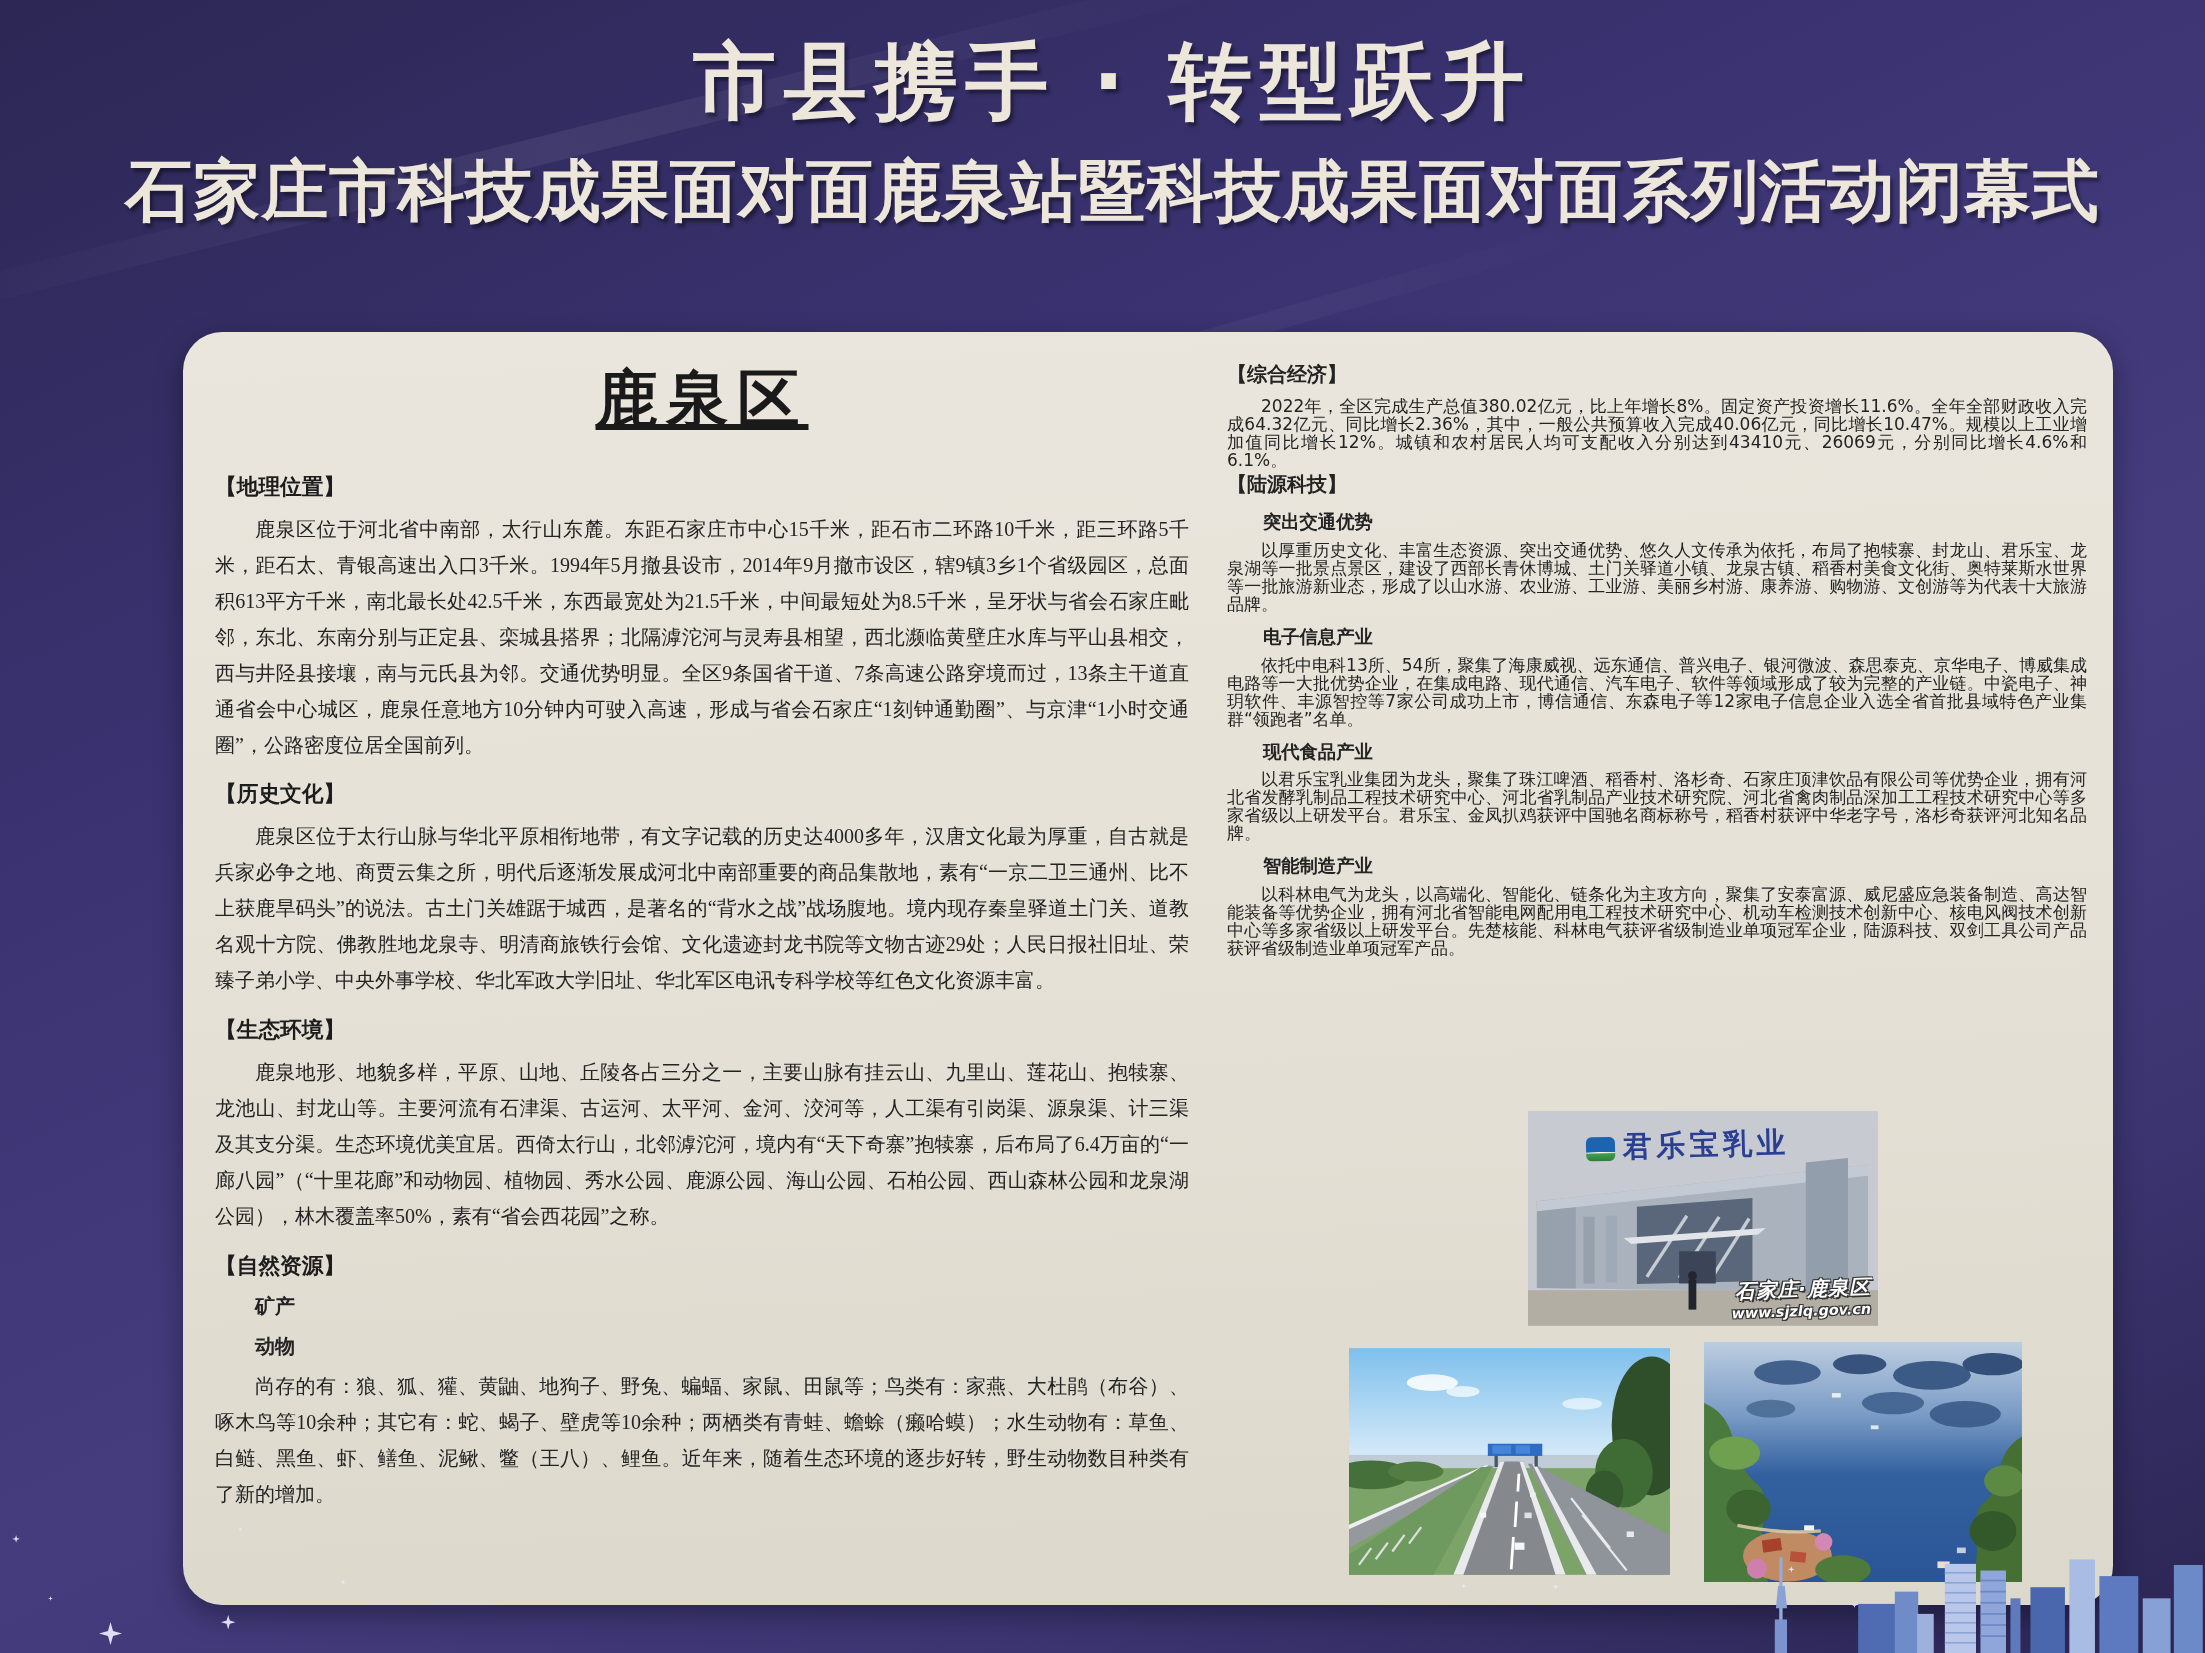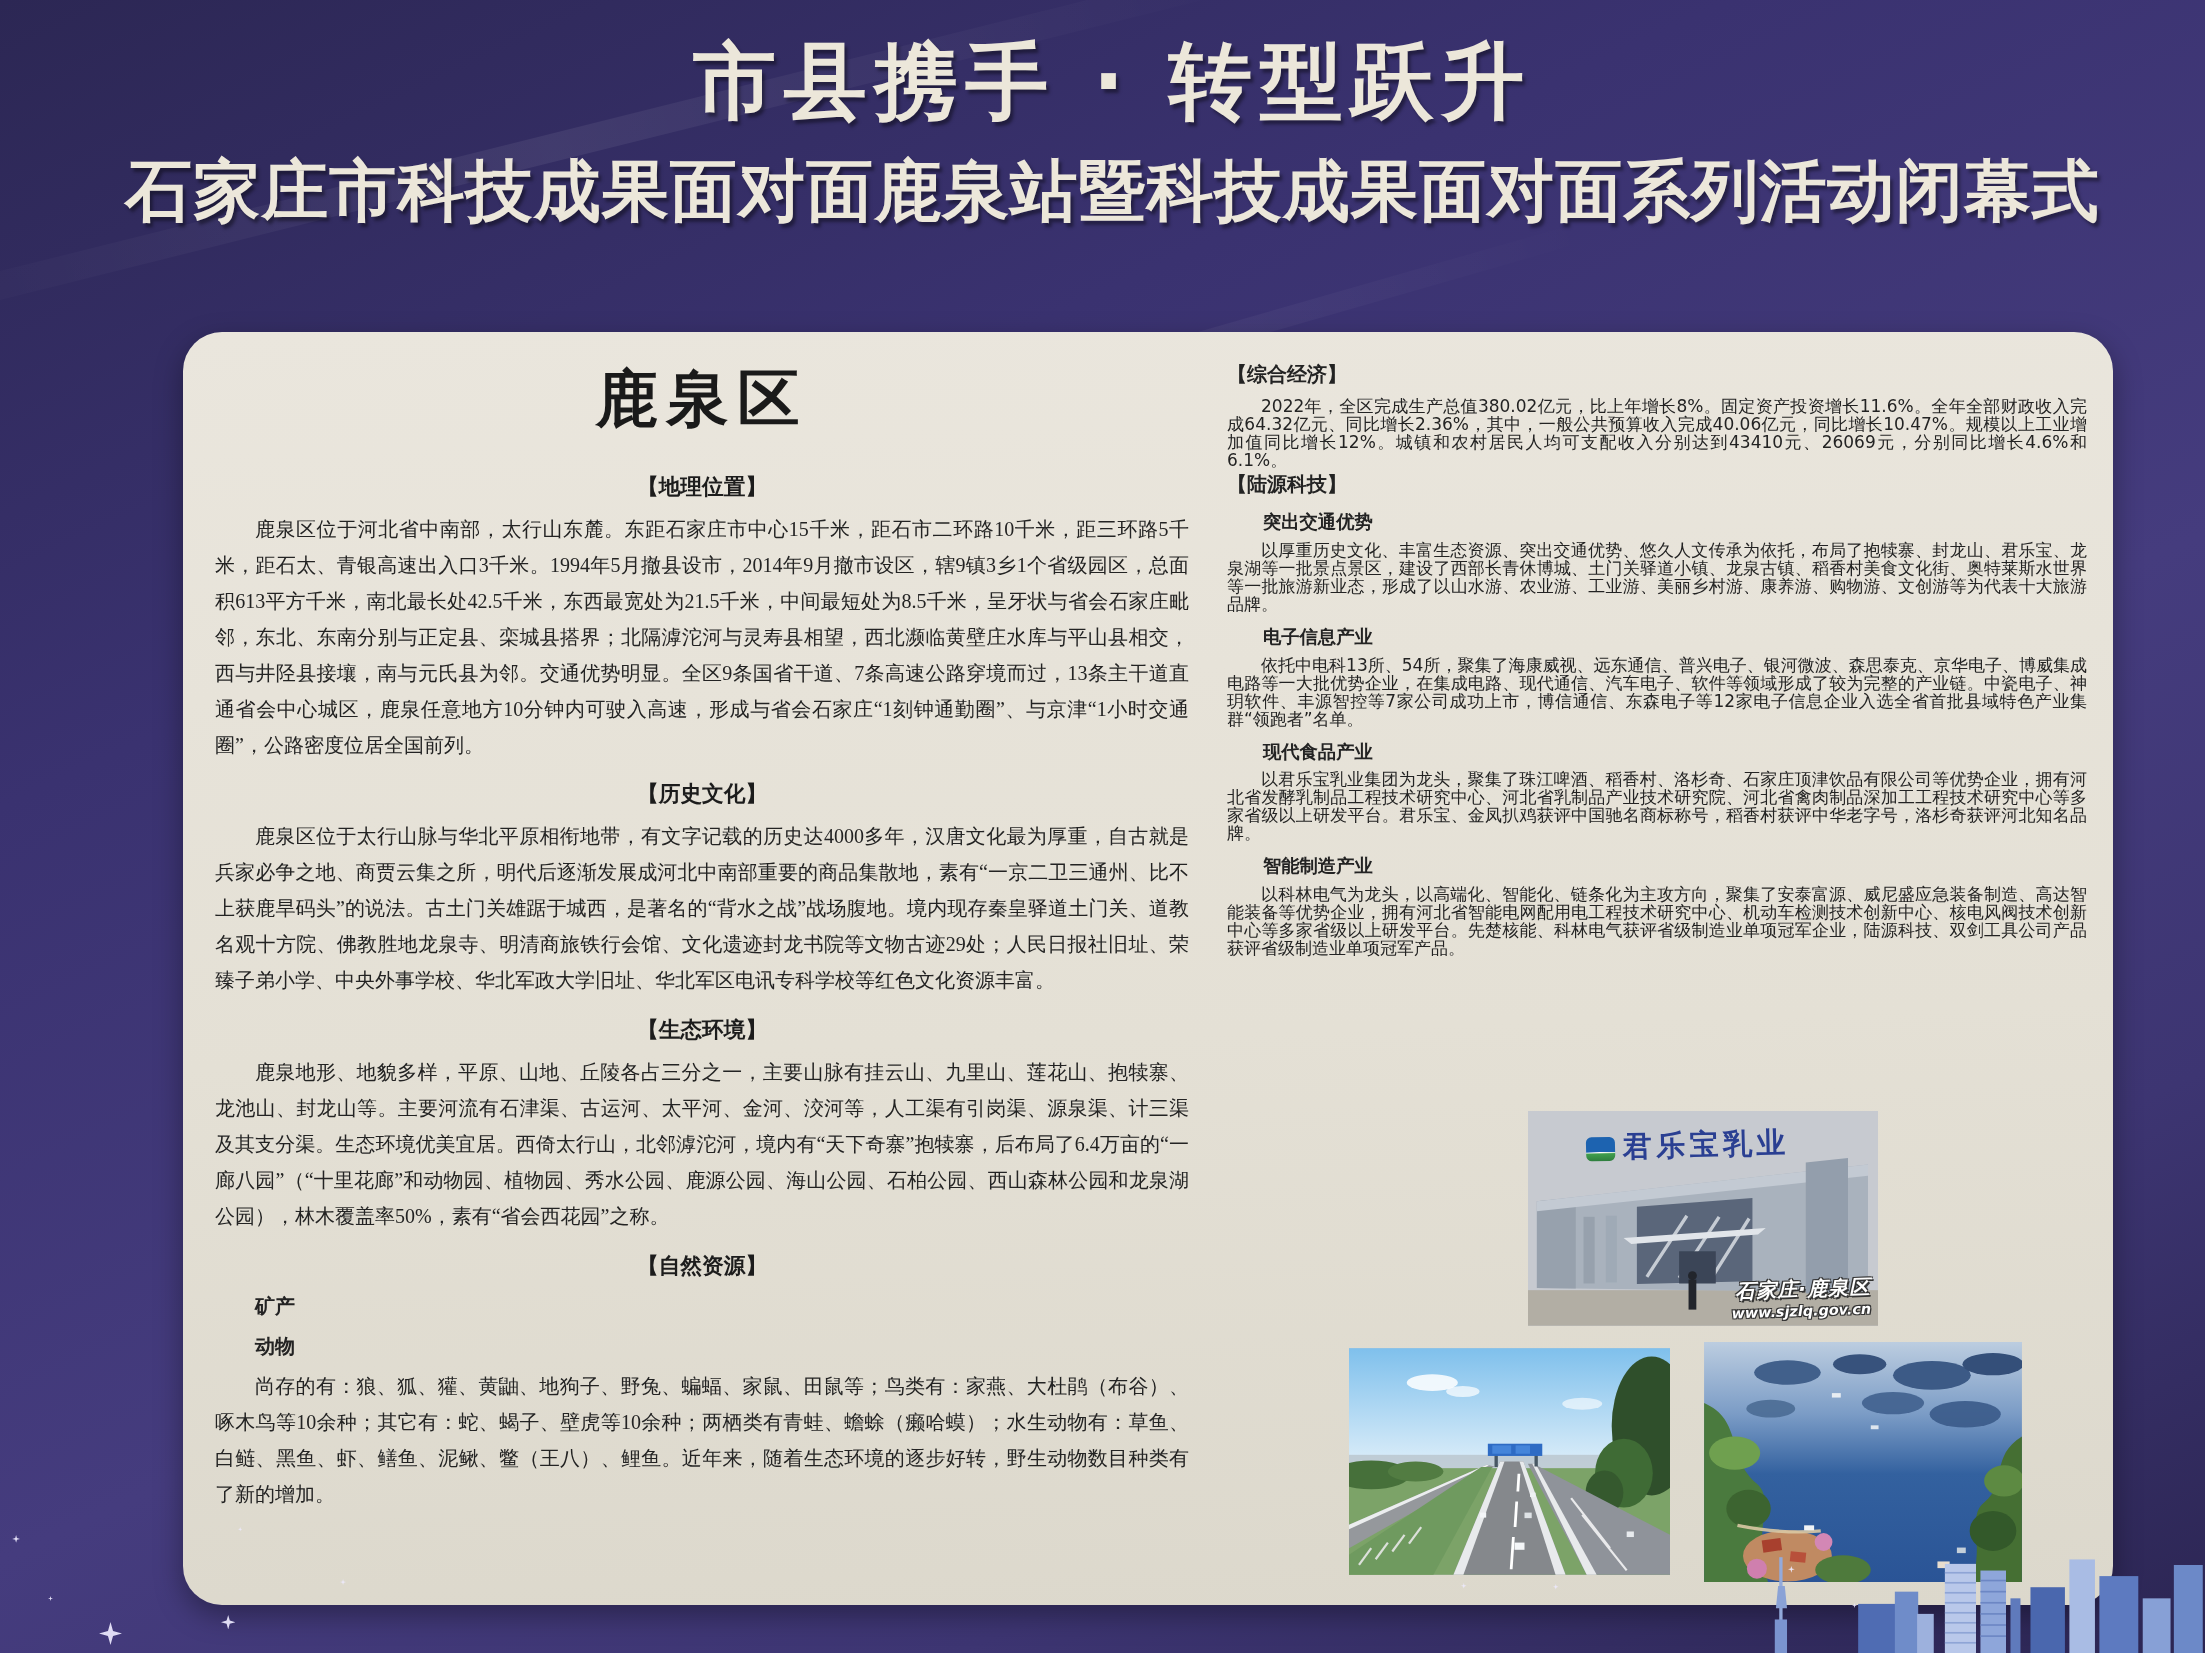--- a/index.html
+++ b/index.html
@@ -35,23 +35,23 @@
   }
   .panel {
     position: absolute; left: 183px; top: 332px; width: 1930px; height: 1273px;
     background: linear-gradient(178deg, #eae6dd 0%, #e4e0d5 55%, #dcd8cc 100%);
     border-radius: 39px;
     box-shadow: 0 10px 28px rgba(0,0,0,.35);
   }
   .col-left { position: absolute; left: 32px; top: 15.6px; width: 974px; color: #232323; }
   .region-title {
     font-size: 62px; font-weight: 900; text-align: center;
-    letter-spacing: 9px; margin: 9px 0 31px 0; color: #1a1a1a;
-  }
-  .sec-h { font-size: 21.7px; font-weight: 700; margin: 16.7px 0 10px 0; color: #1c1c1c; text-align: center; }
+    letter-spacing: 9px; margin: 9px 0 31px 0; color: #1a1a1a; text-decoration: underline;
+  }
+  .sec-h { font-size: 21.7px; font-weight: 700; margin: 16.7px 0 10px 0; color: #1c1c1c; }
   .para  { font-size: 20px; line-height: 36px; text-align: justify; text-indent: 2em; margin: 0 0 3.3px 0; font-family: Liberation Serif, serif; }
   .sub-h { font-size: 20px; font-weight: 700; padding-left: 40px; margin: 13.3px 0 7.8px 0; }
   .col-right { position: absolute; left: 1044px; top: 29px; width: 860px; color: #232323; }
   .sec-h-r { font-size: 20px; font-weight: 700; margin: 0 0 9px 0; }
   .para-r  { font-size: 17px; line-height: 18px; text-align: justify; text-indent: 2em; margin: 0 0 2.2px 0; }
   .sub-h-r { font-size: 18.3px; font-weight: 700; padding-left: 36px; margin: 11px 0 6.7px 0; }
 
   .photo { position: absolute; overflow: hidden; background: #c7cad0; }
   .photo svg { display: block; }
   .photo-factory { left: 1345px; top: 779px; width: 350px; height: 215px; }

